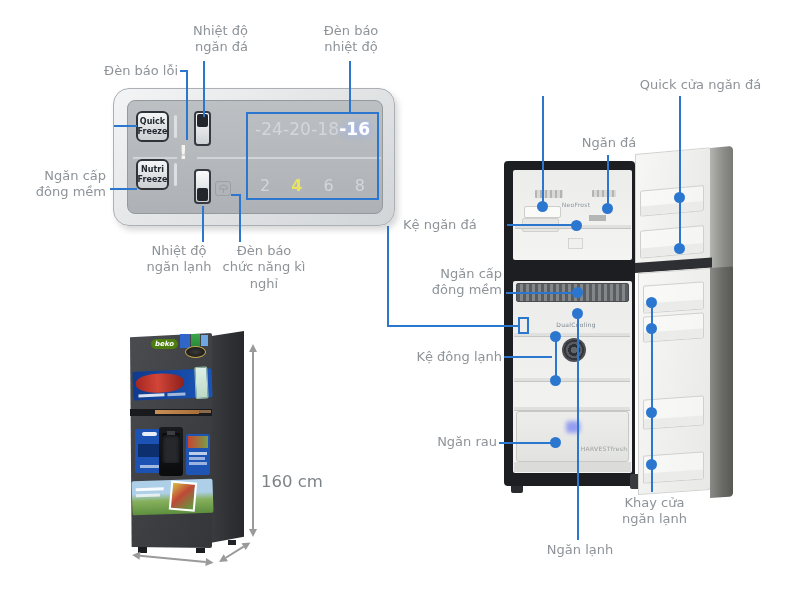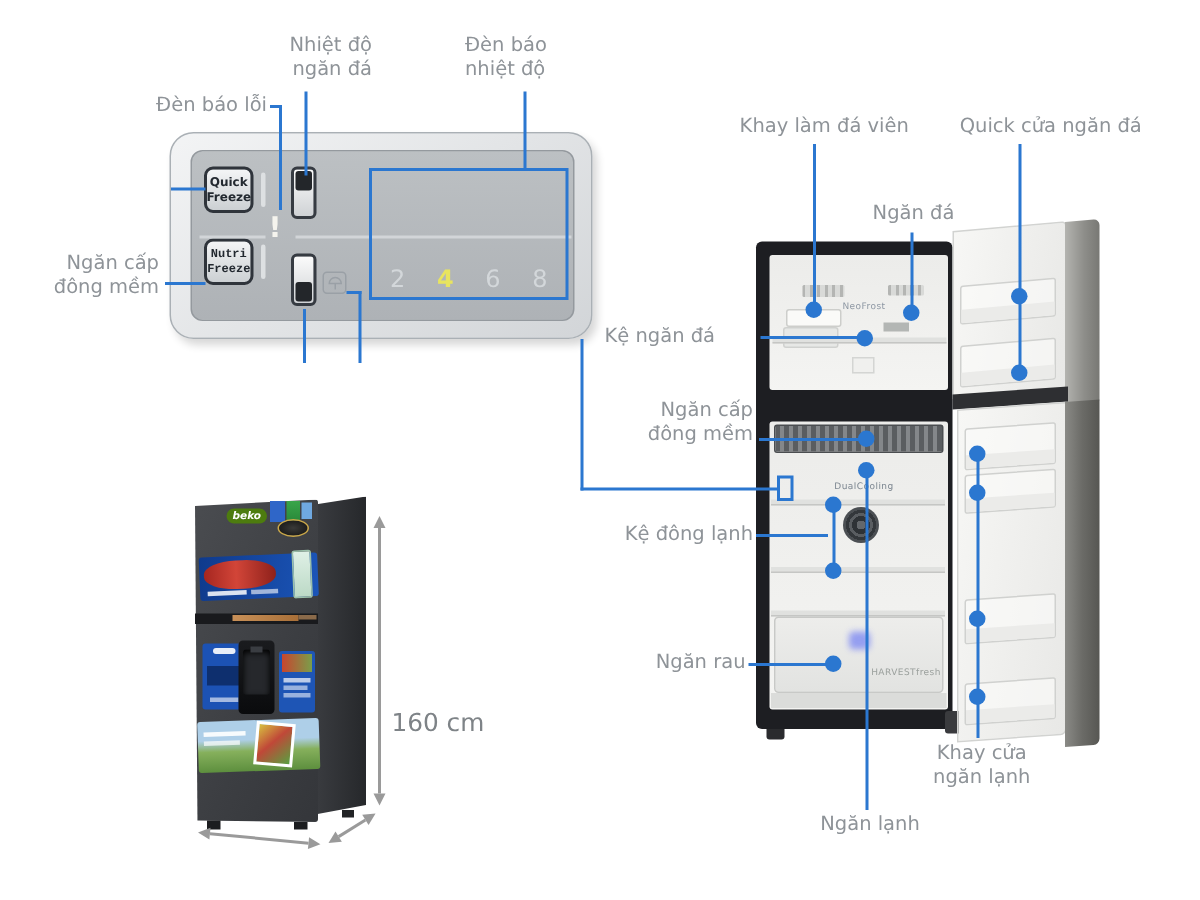--- a/index.html
+++ b/index.html
@@ -64,21 +64,21 @@
 </style>
 </head>
 <body>
 
 <div class="stage">
 
   <div class="panel-outer"></div>
   <div class="panel-inner"></div>
 
   <div class="pbtn" style="left:136px;top:111px;">Quick Freeze</div>
-  <div class="pbtn" style="left:136px;top:159px;font-family:Liberation Mono, monospace;">Nutri Freeze</div>
+  <div class="pbtn" style="left:136px;top:159px;">Nutri Freeze</div>
   <div class="sep" style="left:174px;top:115px;"></div>
   <div class="sep" style="left:174px;top:163px;"></div>
 
   <div class="toggle" style="left:194px;top:111px;">
       <span class="knob" style="top:1px;"></span>
     </div>
   <div class="toggle" style="left:194px;top:169px;">
       <span class="knob" style="bottom:1px;"></span>
     </div>
 
@@ -89,44 +89,52 @@
       <path d="M1.5 5 a4 4 0 0 1 8 0 Z" fill="none" stroke="#9aa0a6" stroke-width="1"></path>
       <line x1="5.5" y1="5" x2="5.5" y2="9" stroke="#9aa0a6" stroke-width="1"></line>
     </svg>
   </div>
 
   <div class="pdiv" style="left:133px;width:44px;"></div>
   <div class="pdiv" style="left:197px;width:184px;"></div>
 
   <div class="blue-box"></div>
 
+  <div class="temp-row" style="left:249px;top:113px;width:127px;height:32px;font-size:17px;padding:0 6px;">
+    <span>-24</span>
+    <span>-20</span>
+    <span>-18</span>
+    <span class="t-active">-16</span>
+  </div>
   <div class="temp-row" style="left:249px;top:171px;width:127px;height:28px;font-size:16px;padding:0 11px;">
     <span>2</span>
     <span class="f-active">4</span>
     <span>6</span>
     <span>8</span>
   </div>
 
   <div class="callout" style="left:164px;top:23px;width:84px;text-align:right;">Nhiệt độ ngăn đá</div>
   <div class="cline" style="left:203px;top:61px;width:2px;height:56px;"></div>
 
-  <div class="callout" style="left:310px;top:23px;width:82px;text-align:left;">Đèn báo nhiệt độ</div>
+  <div class="callout" style="left:310px;top:23px;width:82px;text-align:center;">Đèn báo nhiệt độ</div>
   <div class="cline" style="left:349px;top:61px;width:2px;height:51px;"></div>
 
   <div class="callout" style="left:70px;top:63px;width:108px;text-align:right;">Đèn báo lỗi</div>
   <div class="cline" style="left:180px;top:70px;width:8px;height:2px;"></div>
   <div class="cline" style="left:186px;top:70px;width:2px;height:70px;"></div>
 
   <div class="cline" style="left:114px;top:125px;width:23px;height:2px;"></div>
 
   <div class="callout" style="left:26px;top:168px;width:80px;text-align:right;">Ngăn cấp đông mềm</div>
   <div class="cline" style="left:110px;top:188px;width:27px;height:2px;"></div>
 
+  <div class="callout" style="left:141px;top:243px;width:76px;text-align:center;">Nhiệt độ ngăn lạnh</div>
   <div class="cline" style="left:202px;top:206px;width:2px;height:36px;"></div>
 
+  <div class="callout" style="left:222px;top:243px;width:84px;text-align:center;">Đèn báo chức năng kì nghỉ</div>
   <div class="cline" style="left:231px;top:194px;width:10px;height:2px;"></div>
   <div class="cline" style="left:239px;top:194px;width:2px;height:48px;"></div>
 
   <div class="cline" style="left:387px;top:226px;width:2px;height:101px;"></div>
   <div class="cline" style="left:387px;top:325px;width:132px;height:2px;"></div>
   <div class="marker-rect" style="left:518px;top:317px;width:11px;height:17px;"></div>
 
   <div class="cabinet"></div>
 
   <div class="interior" style="left:513px;top:170px;width:119px;height:90px;"></div>
@@ -173,21 +181,20 @@
       </span>
     <span class="tray" style="top:126px;height:30px;">
         <i></i>
       </span>
     <span class="tray" style="top:182px;height:28px;">
         <i></i>
       </span>
   </div>
   <div class="door-edge" style="left:710px;top:268px;width:23px;height:230px;transform:skewY(-4deg);transform-origin:left top;background:linear-gradient(90deg,#8a8a86,#6b6b67 50%,#575753);border-radius:0 0 4px 0;"></div>
 
-  <div class="callout" style="left:477px;top:77px;width:145px;text-align:center;">Khay làm đá viên</div>
   <div class="cline" style="left:542px;top:96px;width:2px;height:106px;"></div>
   <div class="cdot" style="left:537px;top:201px;"></div>
 
   <div class="callout" style="left:618px;top:77px;width:165px;text-align:center;">Quick cửa ngăn đá</div>
   <div class="cline" style="left:679px;top:96px;width:2px;height:152px;"></div>
   <div class="cdot" style="left:674px;top:192px;"></div>
   <div class="cdot" style="left:674px;top:243px;"></div>
 
   <div class="callout" style="left:569px;top:135px;width:80px;text-align:center;">Ngăn đá</div>
   <div class="cline" style="left:607px;top:155px;width:2px;height:50px;"></div>

